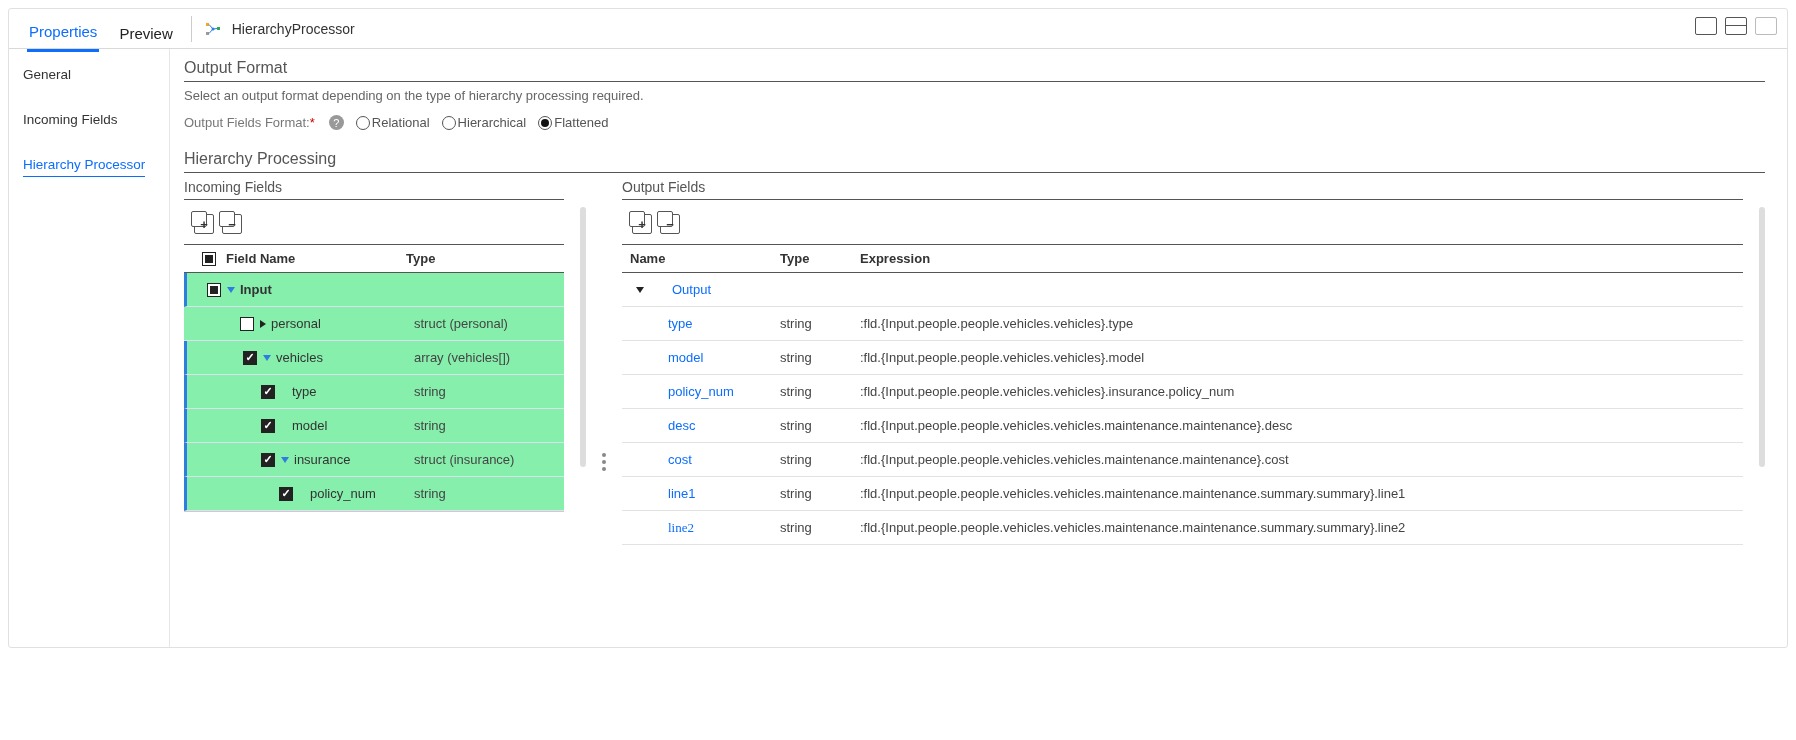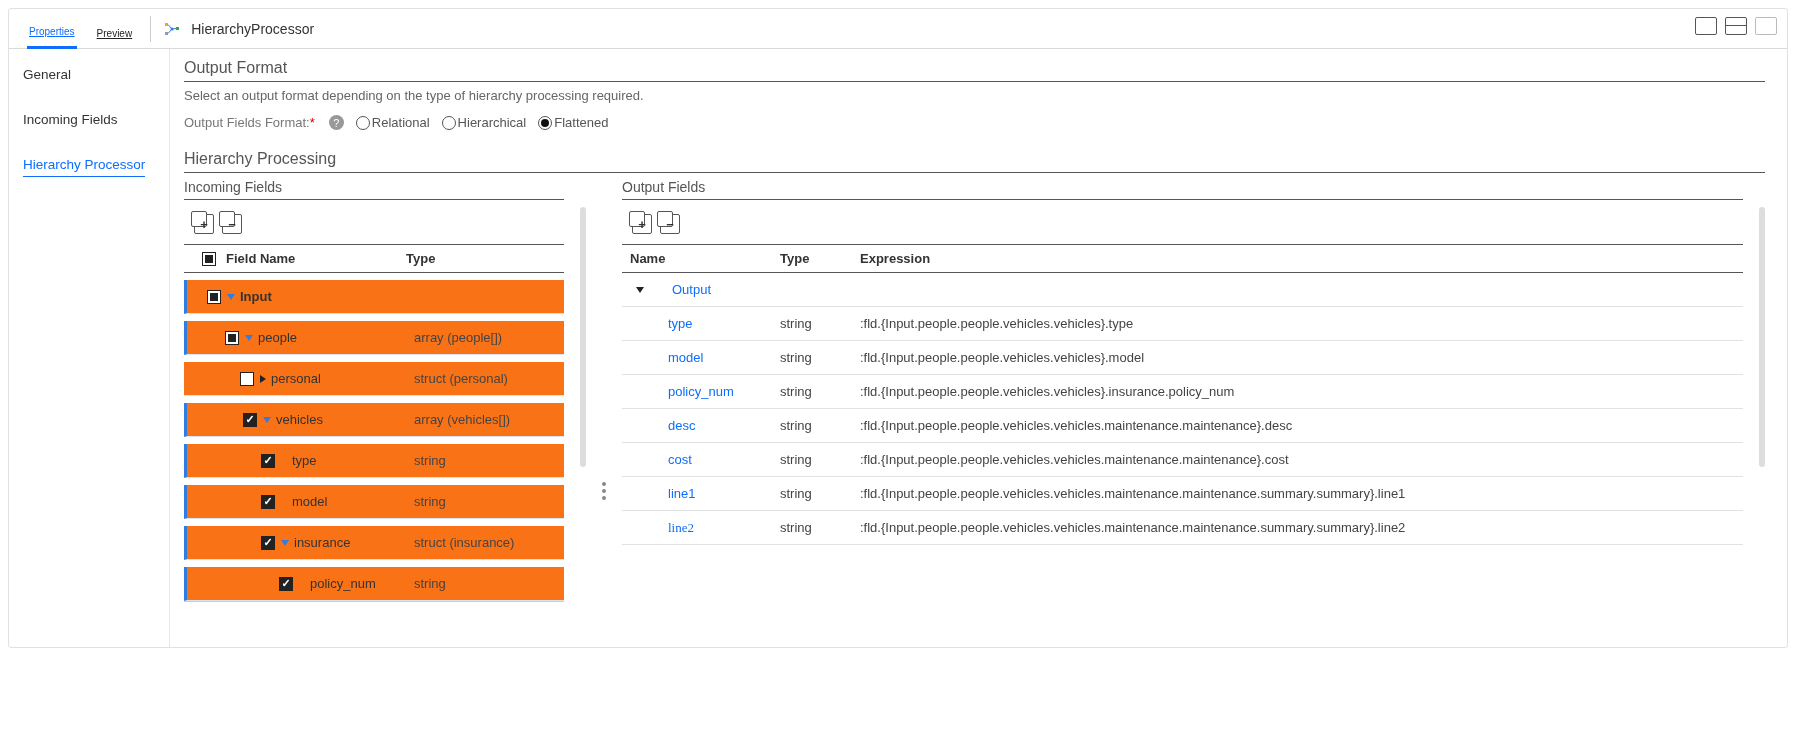--- a/index.html
+++ b/index.html
@@ -20,25 +20,24 @@
   .topbar {
     display: flex;
     align-items: center;
     height: 40px;
     padding: 0 8px;
     border-bottom: 1px solid #d9d9d9;
     position: relative;
   }
   .top-tabs { display: flex; gap: 18px; align-items: center; height: 100%; padding-left: 10px; }
   .top-tab {
-    font-size: 10px;
+    font-size: 15px;
     color: #222;
     padding: 18px 2px 9px;
     cursor: pointer;
-    text-decoration: underline;
   }
   .top-tab.active { color: #0d6efd; border-bottom: 3px solid #0d6efd; }
   .vsep { width: 1px; height: 26px; background:#ccc; margin: 0 12px 0 16px; }
   .title-block { display:flex; align-items:center; gap:10px; }
   .title-text { font-size: 14px; color:#333; }
   .proc-icon svg { display:block; }
   .win-icons { position:absolute; right:10px; top:8px; display:flex; gap:8px; }
   .win-icons .wic { width:22px; height:18px; border:1px solid #555; border-radius:2px; display:flex; flex-direction:column; }
   .wic.single {}
   .wic.split-h::after { content:""; display:block; height:50%; border-top:1px solid #555; margin-top:auto;}
@@ -79,21 +78,21 @@
   .tool-btn::before { content:""; position:absolute; width:14px; height:14px; border:1px solid #555; border-radius:2px; top:-4px; left:-4px; background:#fff;}
   .tool-btn span { position:relative; z-index:2; font-weight:bold; font-size:13px;}
   
   .tbl-head { display:flex; padding:6px 8px; border-top:1px solid #555; border-bottom:1px solid #555; font-weight:600; font-size:13px; align-items:center;}
   .in-head .chk-col { width:34px; display:flex; justify-content:center;}
   .in-head .name-col { flex:1; }
   .in-head .type-col { width:150px; }
   
   .tree-rows { border-bottom:1px solid #ccc; }
   .tree-row { display:flex; align-items:center; height:34px; border-bottom:1px solid #d8e3ef; font-size:13px;}
-  .tree-row.sel { background:#f97316;margin-top:7px; }
+  .tree-row.sel { background:#86efac; }
   .tree-row.sel-bar { border-left: 3px solid #2f7de1; }
   .tree-row .chk-col { width:34px; display:flex; justify-content:center;}
   .tree-row .name-col { flex:1; display:flex; align-items:center; gap:5px; }
   .tree-row .type-col { width:150px; color:#444;}
   .chkbox { width:14px; height:14px; border:1.5px solid #222; display:inline-flex; align-items:center; justify-content:center; font-size:11px; color:#222; background:#fff;}
   .chkbox.partial::after { content:""; width:8px; height:8px; background:#222;}
   .chkbox.checked { background:#222; color:#fff;}
   .chkbox.checked::after { content:"✓"; font-size:11px; font-weight:bold;}
   .tri { width:0; height:0; display:inline-block;}
   .tri.down { border-left:4px solid transparent; border-right:4px solid transparent; border-top:6px solid #2f7de1;}
@@ -204,30 +203,20 @@
               <div class="tree-row sel sel-bar">
                 <div class="chk-col" style="padding-left: 0px; width: 34px; justify-content: flex-end;">
                   <span class="chkbox partial"></span>
                 </div>
                 <div class="name-col">
                   <span class="tri down" style="margin-left: 6px;"></span>
                   <span class="bold">Input</span>
                 </div>
                 <div class="type-col"></div>
               </div>
-              <div class="tree-row sel sel-bar">
-                <div class="chk-col" style="padding-left: 18px; width: 52px; justify-content: flex-end;">
-                  <span class="chkbox partial"></span>
-                </div>
-                <div class="name-col">
-                  <span class="tri down" style="margin-left: 6px;"></span>
-                  <span>people</span>
-                </div>
-                <div class="type-col">array (people[])</div>
-              </div>
               <div class="tree-row sel">
                 <div class="chk-col" style="padding-left: 36px; width: 70px; justify-content: flex-end;">
                   <span class="chkbox "></span>
                 </div>
                 <div class="name-col">
                   <span class="tri right" style="margin-left: 6px;"></span>
                   <span>personal</span>
                 </div>
                 <div class="type-col">struct (personal)</div>
               </div>

